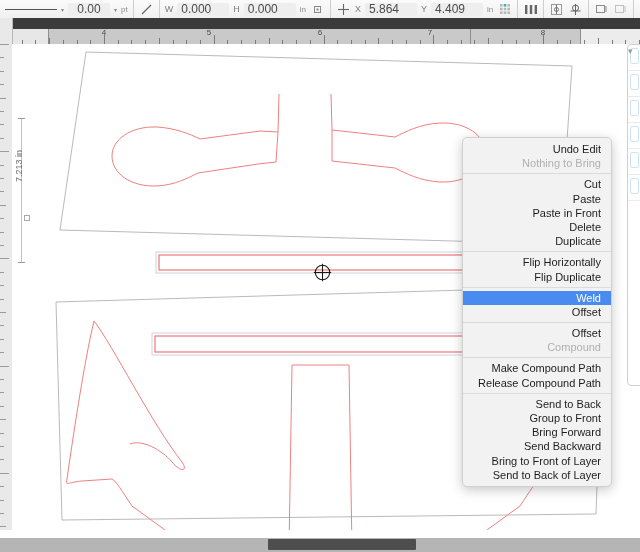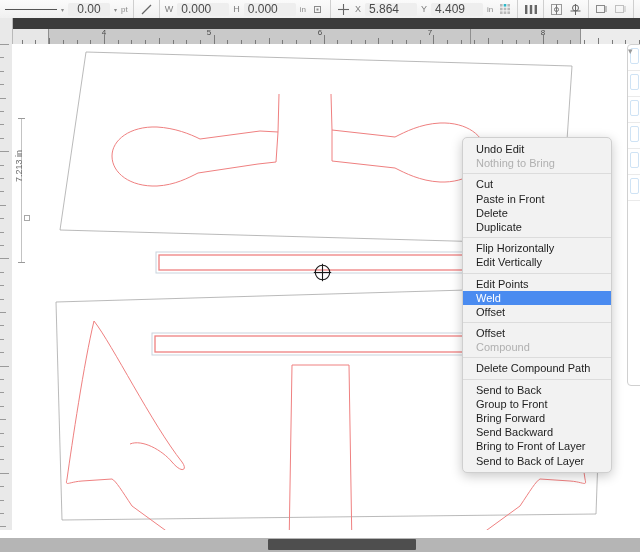--- a/index.html
+++ b/index.html
@@ -94,20 +94,21 @@
     font-size:11px;
     color:#1d1d1d;
     z-index:50;
     overflow:hidden;
   }
   .mi{
     height:14.2px;line-height:14.2px;
     padding:0 10px 0 13px;
     white-space:nowrap;
     cursor:default;
+    text-align:right;
   }
   .mi.disabled{color:#b0b0b0;}
   .mi.selected{background:#4a8bf0;color:#ffffff;}
   .msep{height:1px;background:#dcdcdc;margin:3px 0;}
 
   
   #rightpanel{
     position:absolute;left:627px;top:44px;width:13px;height:340px;
     background:#ffffff;border:1px solid #d0d0d0;border-radius:4px 0 0 4px;
     overflow:hidden;z-index:10;
@@ -456,35 +457,36 @@
 <div id="vscroll"></div>
 <div id="hscroll">
   <div id="hscroll-thumb"></div>
 </div>
 
 <div id="ctxmenu">
     <div class="mi">Undo Edit</div>
     <div class="mi disabled">Nothing to Bring</div>
     <div class="msep"></div>
     <div class="mi">Cut</div>
+    <div class="mi">Paste</div>
     <div class="mi">Paste in Front</div>
     <div class="mi">Delete</div>
     <div class="mi">Duplicate</div>
     <div class="msep"></div>
     <div class="mi">Flip Horizontally</div>
-    <div class="mi">Edit Vertically</div>
-    <div class="msep"></div>
-    <div class="mi">Edit Points</div>
+    <div class="mi">Flip Duplicate</div>
+    <div class="msep"></div>
     <div class="mi selected">Weld</div>
     <div class="mi">Offset</div>
     <div class="msep"></div>
     <div class="mi">Offset</div>
     <div class="mi disabled">Compound</div>
     <div class="msep"></div>
-    <div class="mi">Delete Compound Path</div>
+    <div class="mi">Make Compound Path</div>
+    <div class="mi">Release Compound Path</div>
     <div class="msep"></div>
     <div class="mi">Send to Back</div>
     <div class="mi">Group to Front</div>
     <div class="mi">Bring Forward</div>
     <div class="mi">Send Backward</div>
     <div class="mi">Bring to Front of Layer</div>
     <div class="mi">Send to Back of Layer</div>
   </div>
 
 </body></html>

